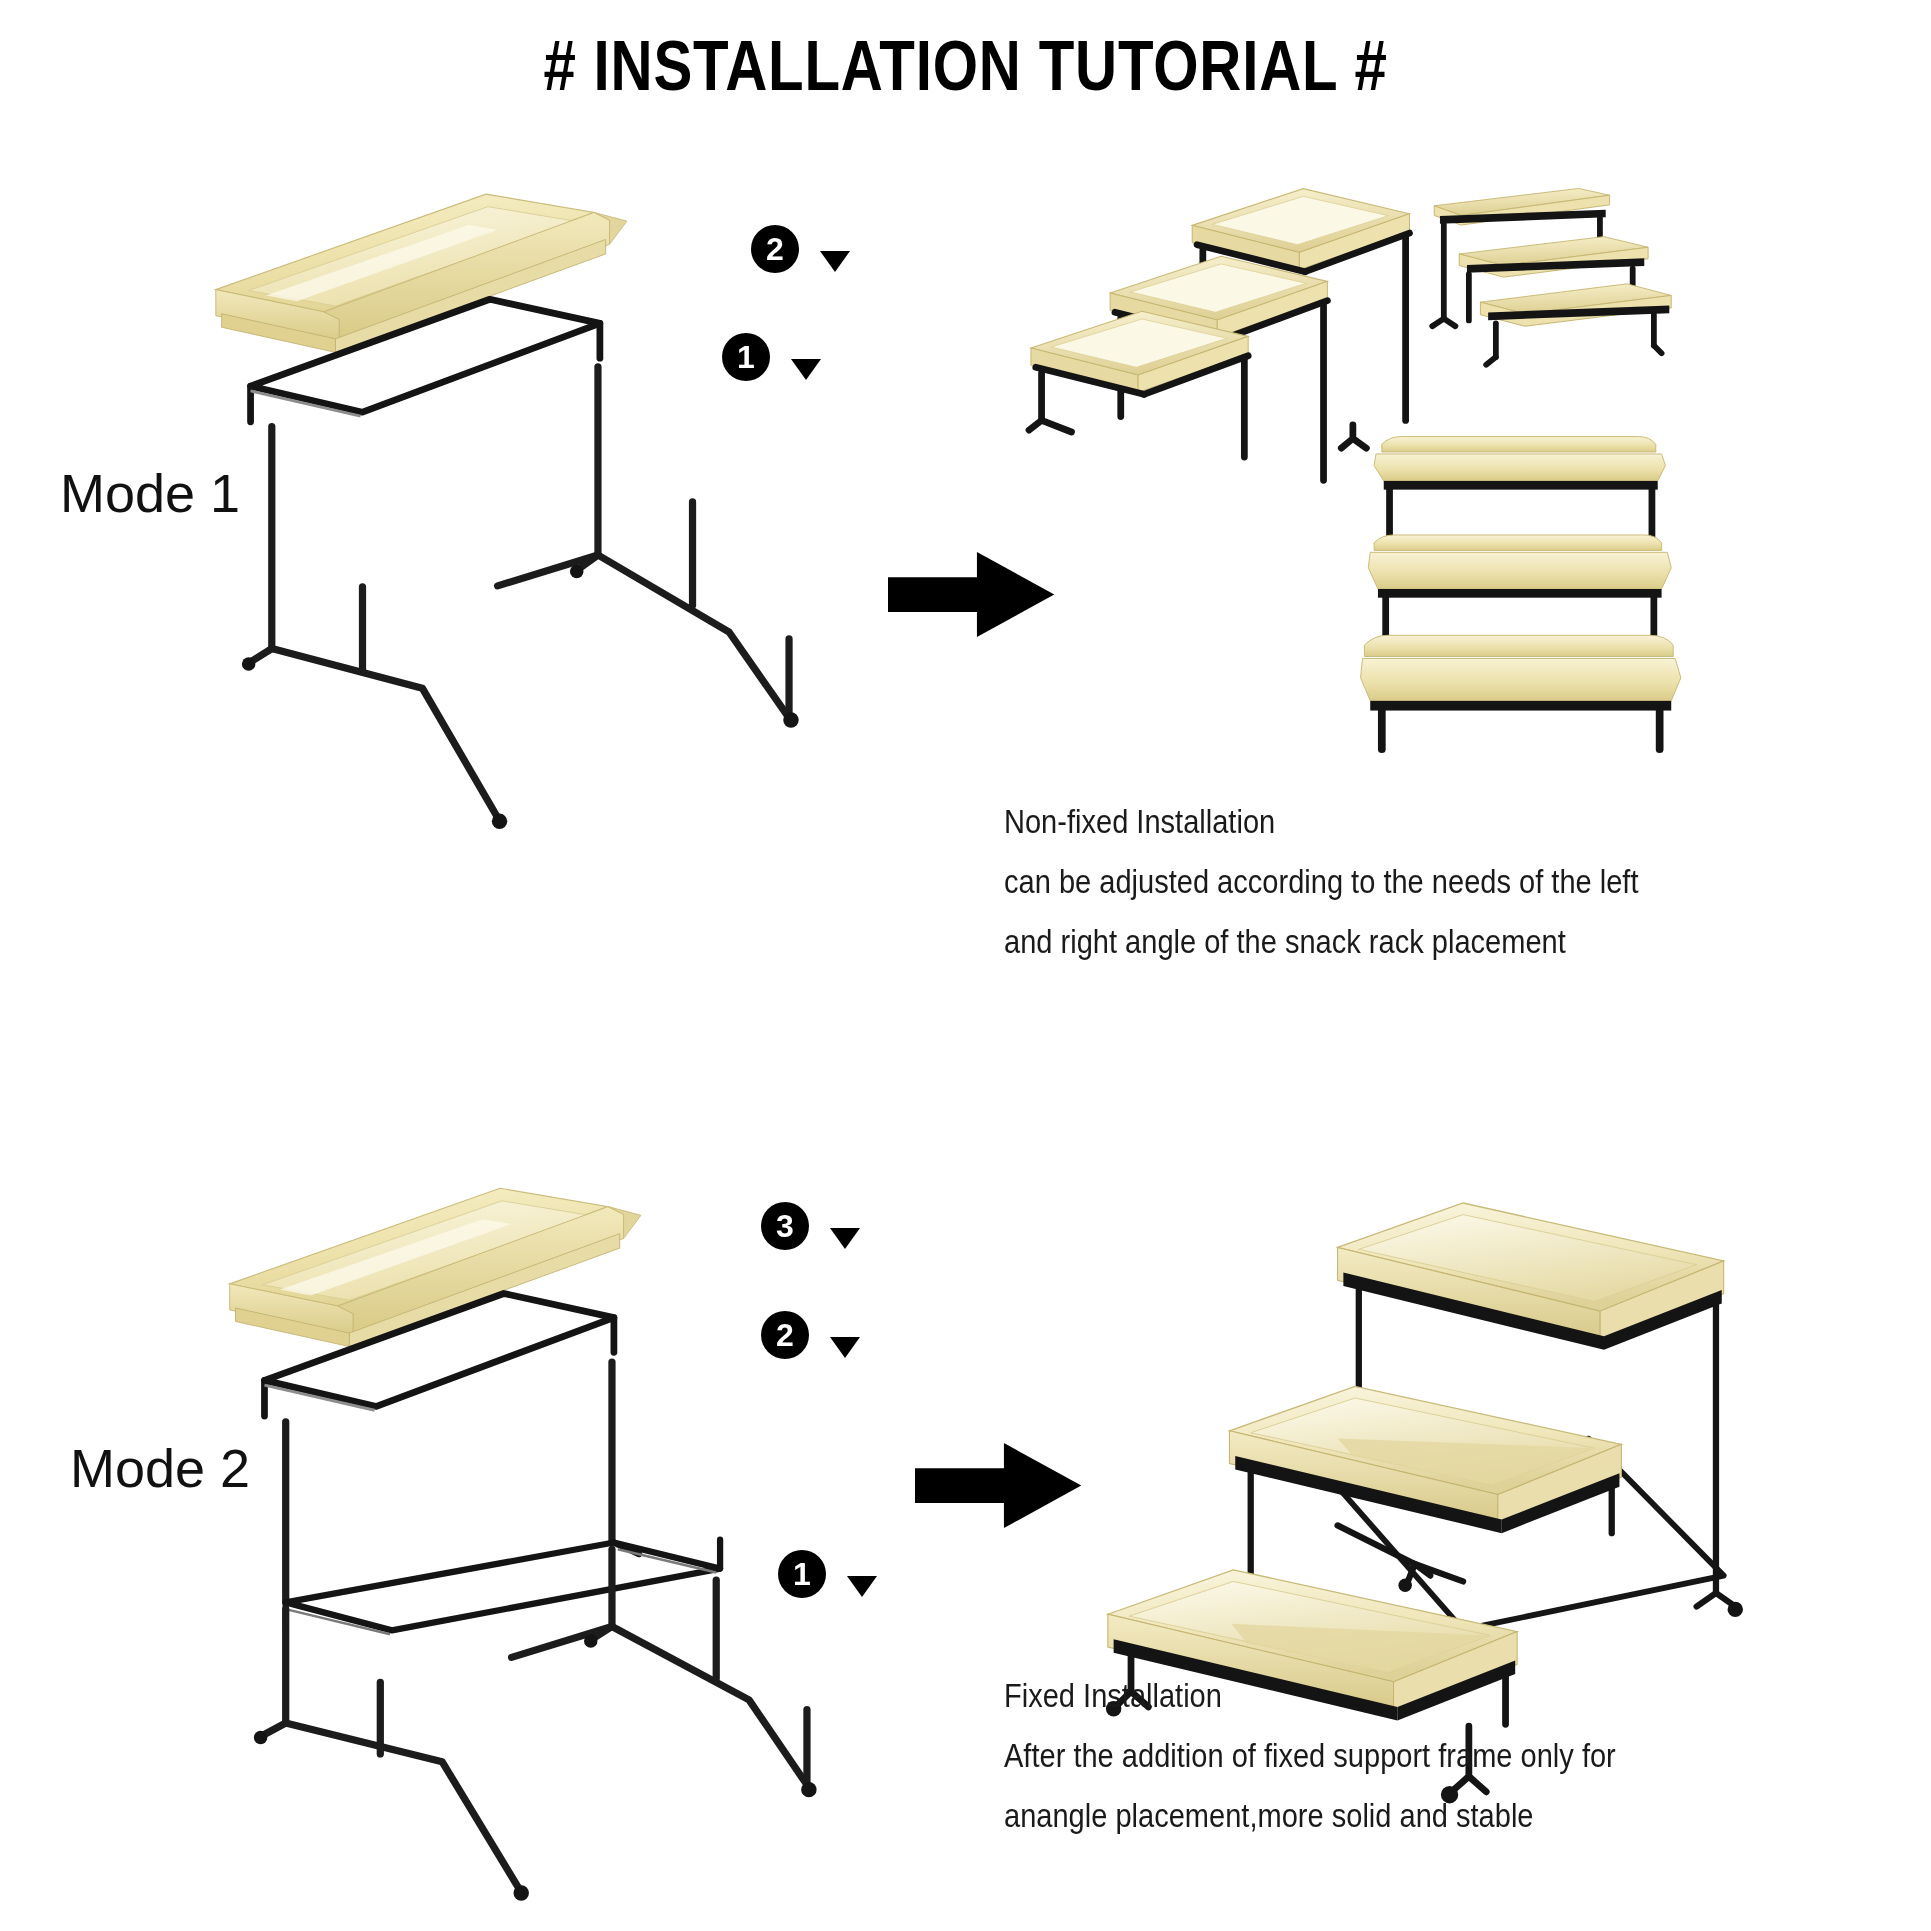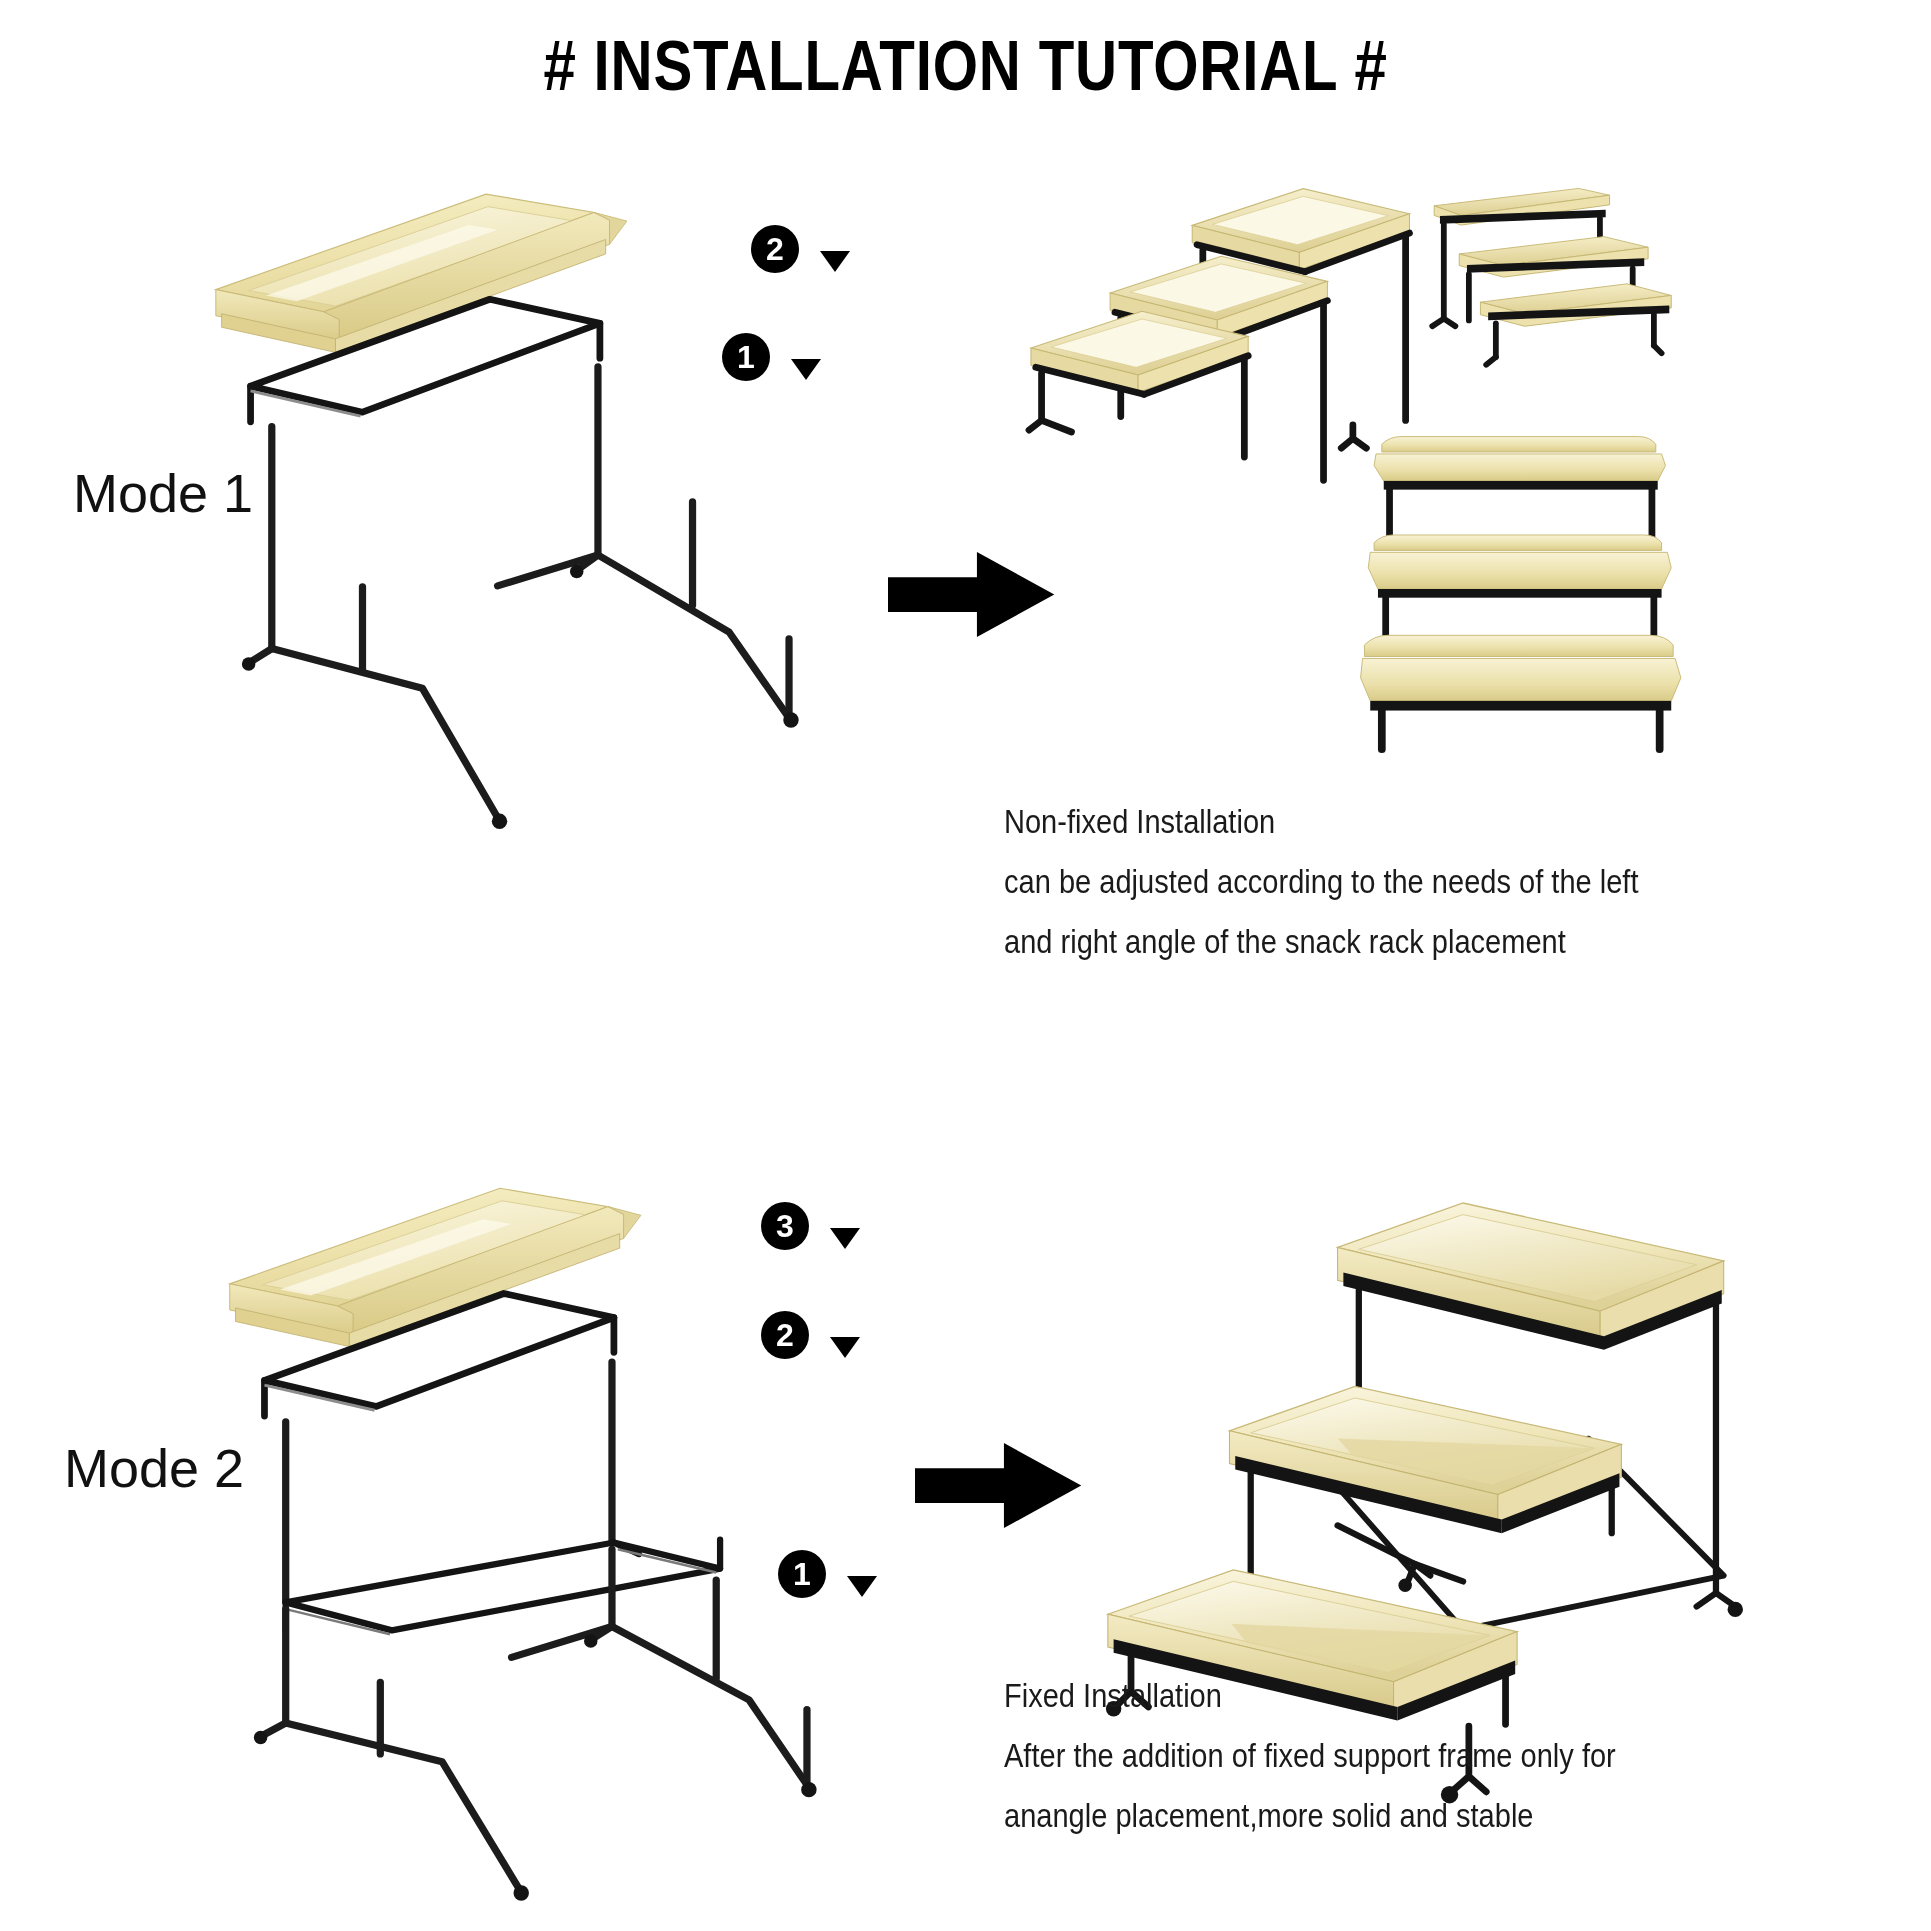--- a/index.html
+++ b/index.html
@@ -13,22 +13,22 @@
     font-size:71px;font-weight:700;letter-spacing:1px;
     transform:scaleX(0.82);transform-origin:50% 50%;
     white-space:nowrap;
   }
 
   
   .mode-label{
     position:absolute;font-size:54px;font-weight:400;
     font-family:"Liberation Sans",sans-serif;color:#111;white-space:nowrap;
   }
-  #mode1-label{left:73px;top:462px;}
-  #mode2-label{left:64px;top:1437px;}
+  #mode1-label{left:60px;top:462px;}
+  #mode2-label{left:70px;top:1437px;}
 
   
   .step{position:absolute;display:flex;align-items:center;}
   .step .bubble{
     width:48px;height:48px;border-radius:50%;background:#000;
     display:flex;align-items:center;justify-content:center;
     color:#fff;font-size:32px;font-weight:700;line-height:1;
     font-family:"Liberation Sans",sans-serif;
   }
   .step .tri{

